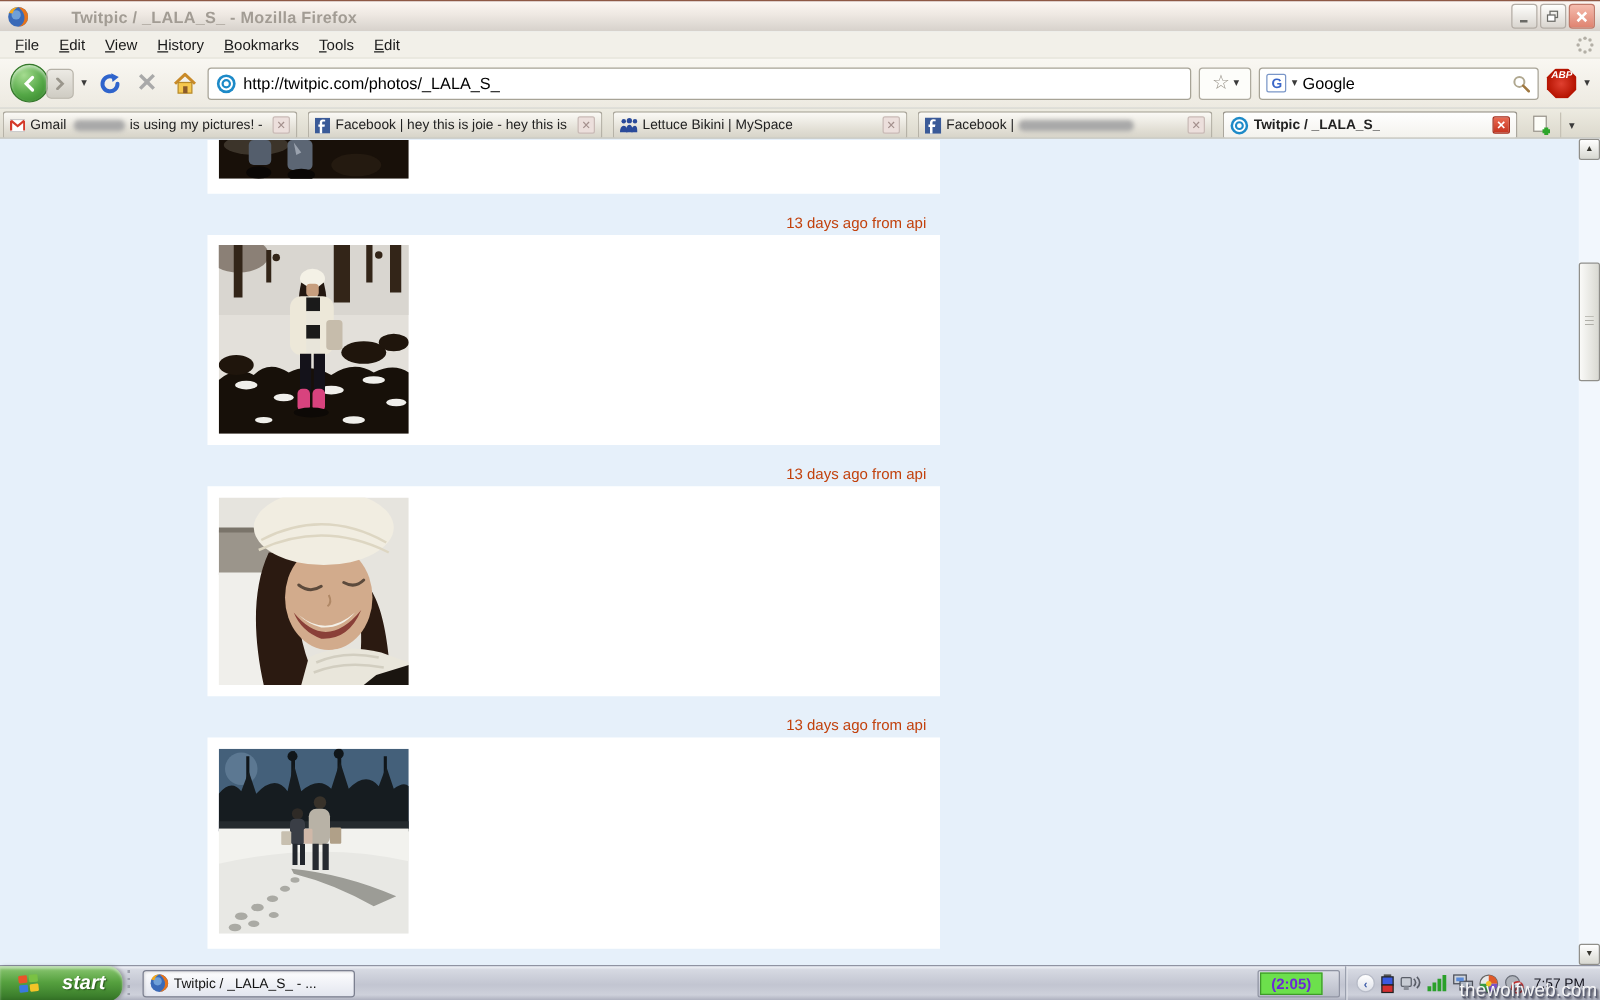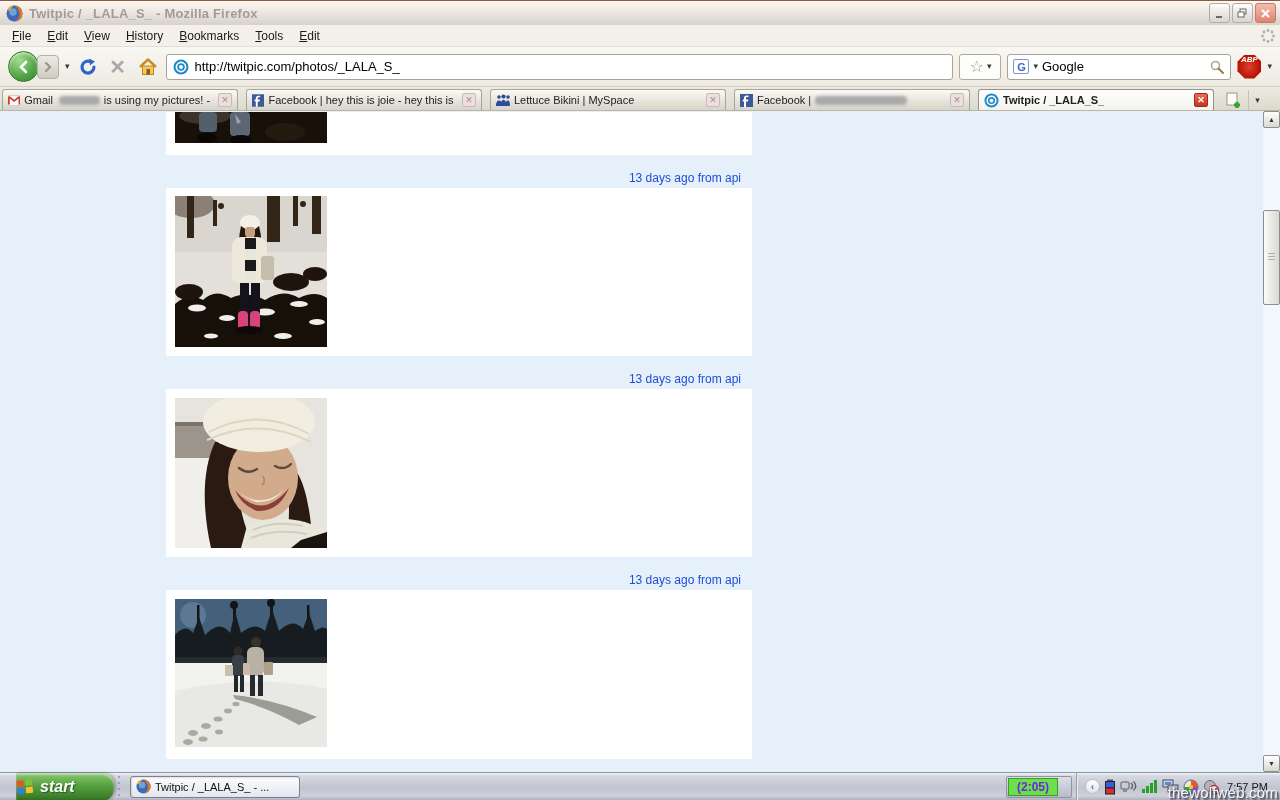--- a/index.html
+++ b/index.html
@@ -5,21 +5,21 @@
   * { box-sizing: border-box; margin: 0; padding: 0; }
   html,body { width:1280px; height:800px; overflow:hidden; }
   body { font-family:"Liberation Sans", sans-serif; background:#e6f0fa; position:relative; }
 
   
   .titlebar { height:25px; border-top:1px solid #8e5844;
     background:linear-gradient(#fdf7f2, #eee8e2 45%, #d6d1cb);
     display:flex; align-items:center; padding:0 4px 0 6px; }
   .titlebar .ff-icon { width:17px; height:17px; margin-right:6px; }
   .titlebar .title { color:#a29c94; font-weight:bold; font-size:13px; letter-spacing:.2px; flex:1;
-    white-space:nowrap; overflow:hidden; }
+    white-space:nowrap; overflow:hidden;margin-left:28px; }
   .winbtn { width:21px; height:20px; margin-left:2px; border:1px solid #b3ada6; border-radius:3px;
     display:flex; align-items:center; justify-content:center;
     background:linear-gradient(#fefefc,#d9d5cf); }
   .winbtn.close { background:linear-gradient(#f5bcae,#df8370); border-color:#c07a6a; }
 
   
   .menubar { height:22px; background:#f2f0e9; border-bottom:1px solid #e2dfd5;
     display:flex; align-items:center; padding:0 4px; }
   .menu-item { display:inline-block; font-size:12px; color:#1a1a1a; padding:3px 8px; }
   .menu-item::first-letter { text-decoration:underline; }
@@ -69,41 +69,41 @@
   .tab-close.red { background:linear-gradient(#ea6a52,#c63420); border-color:#a52a18; color:#fff; font-weight:bold; }
   .redacted { display:inline-block; height:9px; background:#a9a9a9; border-radius:4px; filter:blur(1.5px); }
   .newtab-btn { width:24px; height:20px; display:flex; align-items:center; justify-content:center; margin-right:2px; }
   .tablist-btn { width:18px; height:20px; display:flex; align-items:center; justify-content:center;
     border-left:1px solid #c5c1b5; }
 
   
   .content { position:absolute; top:111px; left:0; right:0; bottom:28px; background:#e6f0fa; overflow:hidden; }
   .card { position:absolute; left:166px; width:586px; background:#fff; }
   .photo { position:absolute; left:9px; }
-  .timestamp { position:absolute; left:166px; width:575px; text-align:right; font-size:12px; color:#1d4ed8; }
+  .timestamp { position:absolute; left:166px; width:575px; text-align:right; font-size:12px; color:#c2410c; }
 
   
   .vscroll { position:absolute; top:0; right:0; width:17px; bottom:0; background:#f2f7fd; }
   .scroll-btn { position:absolute; left:0; width:17px; height:17px; border:1px solid #908f8a; border-radius:2px;
     background:linear-gradient(#ffffff,#d8d8d1); display:flex; align-items:center; justify-content:center;
     font-size:7px; color:#37362f; }
   .scroll-thumb { position:absolute; left:0; width:17px; top:99px; height:95px; border:1px solid #908f8a;
     border-radius:2px; background:linear-gradient(90deg,#fafaf8,#d9d9d2); }
   .scroll-thumb::after { content:""; position:absolute; left:4px; right:4px; top:42px; height:8px;
     background:repeating-linear-gradient(#b0afa8 0 1px, transparent 1px 3px); }
 
   
   .taskbar { position:absolute; left:0; right:0; bottom:0; height:28px;
     background:linear-gradient(#f3f4f8, #d6d9e2 10%, #c2c5d1 55%, #ced1db 85%, #aeb1bf);
     border-top:1px solid #8f93a2; display:flex; align-items:center; }
   .start-btn { height:28px; width:98px; border-radius:0 12px 12px 0; flex:none;
     background:linear-gradient(#8cc873, #56a13f 45%, #3c7f2c 85%, #2f6a22);
     box-shadow:inset 0 2px 2px rgba(255,255,255,.45), 2px 0 3px rgba(0,0,0,.25);
-    display:flex; align-items:center; justify-content:flex-start; gap:6px;
-    color:#fff; font-weight:bold; font-style:italic; font-size:16px; text-shadow:1px 1px 1px #2b5a1e;margin-left:16px; }
+    display:flex; align-items:center; justify-content:center; gap:18px;
+    color:#fff; font-weight:bold; font-style:italic; font-size:16px; text-shadow:1px 1px 1px #2b5a1e; }
   .tb-sep { width:6px; height:22px; margin:0 2px;
     background:repeating-linear-gradient(#9da0ad 0 2px, transparent 2px 6px);
     background-size:2px 100%; background-position:center; background-repeat:no-repeat; }
   .task-btn { height:22px; width:170px; margin-left:6px; border:1px solid #7c8090; border-radius:3px;
     background:linear-gradient(#fdfdfe,#e3e6ef); box-shadow:inset 1px 1px 2px rgba(0,0,0,.12);
     display:flex; align-items:center; gap:4px; padding:0 5px; font-size:11px; color:#111;
     white-space:nowrap; overflow:hidden; }
   .tb-grow { flex:1; }
   .timer-btn { height:22px; width:66px; border:1px solid #8f93a2; border-radius:2px; margin-right:4px;
     background:linear-gradient(#dcdee6,#b8bcc8); display:flex; align-items:center; padding:1px; }

